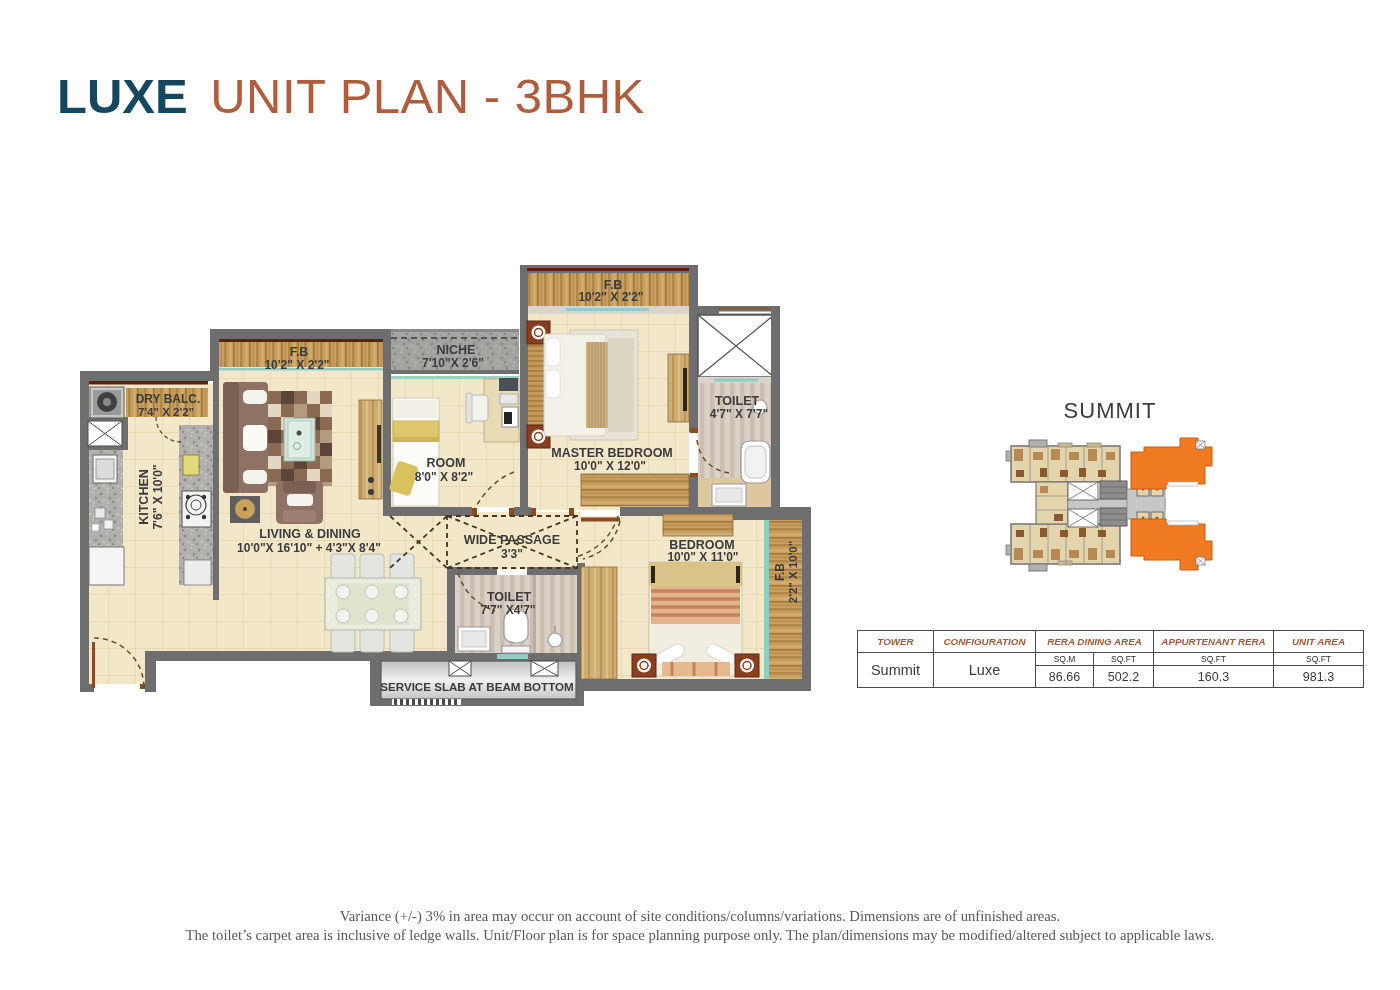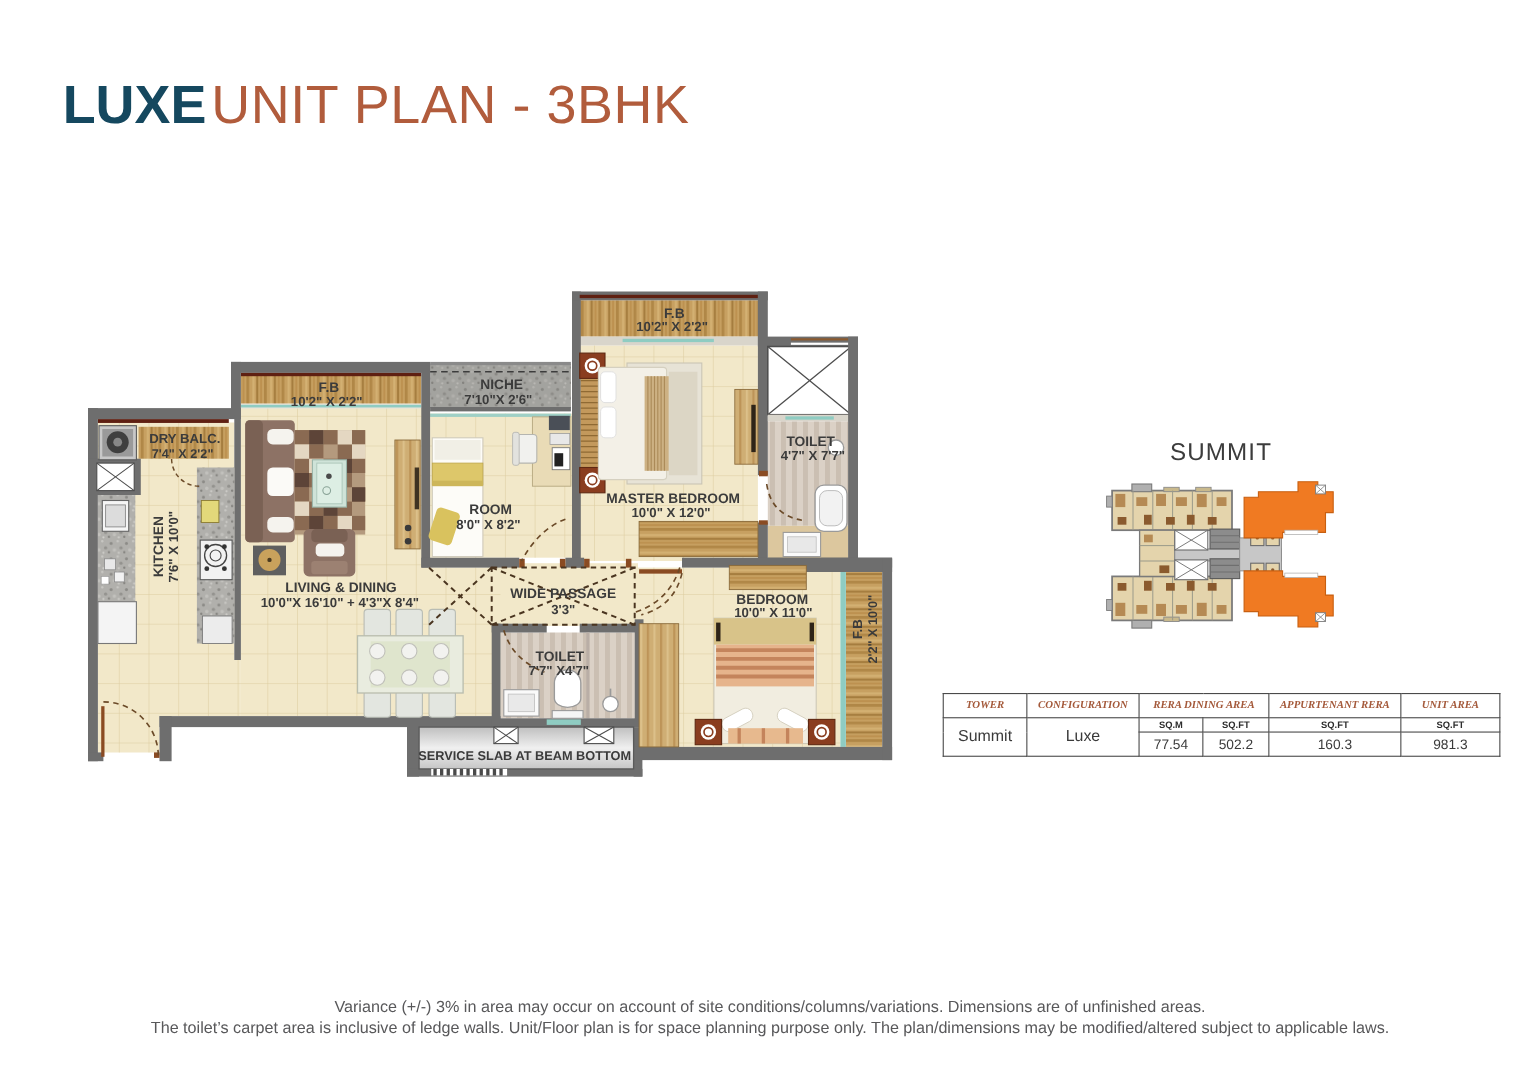--- a/index.html
+++ b/index.html
@@ -1,31 +1,31 @@
 <!DOCTYPE html>
 <html><head>
 <meta charset="utf-8">
 <style>
   html,body{margin:0;padding:0;width:1400px;height:990px;background:#ffffff;overflow:hidden;
     font-family:"Liberation Sans", sans-serif;}
   #page{position:relative;width:1400px;height:990px;}
   #title{position:absolute;left:57px;top:68px;white-space:nowrap;}
   #title .luxe{color:#15485f;font-weight:bold;font-size:49px;}
-  #title .rest{color:#b15c3c;font-size:49px;letter-spacing:0.5px;font-weight:normal;}
+  #title .rest{color:#b15c3c;font-size:49px;letter-spacing:0.5px;font-weight:normal;margin-left:18px;}
   #summit-label{position:absolute;left:1010px;top:398px;width:200px;text-align:center;
     font-size:22px;color:#3c3c3c;letter-spacing:1px;}
   #areatable{position:absolute;left:857px;top:630px;border-collapse:collapse;}
   #areatable{table-layout:fixed;}
   #areatable td{border:1.3px solid #4a4a4a;text-align:center;vertical-align:middle;padding:0;overflow:hidden;white-space:nowrap;}
-  #areatable .hd{color:#a4593a;font-weight:bold;font-style:italic;font-size:9.8px;font-family:Liberation Serif, serif;}
-  #areatable .sub{font-weight:bold;font-size:8.5px;color:#2e2e2e;}
+  #areatable .hd{color:#a4593a;font-weight:bold;font-style:italic;font-size:9.8px;}
+  #areatable .sub{font-weight:normal;font-size:8.5px;color:#2e2e2e;}
   #areatable .val{font-size:12.5px;color:#3a3a3a;}
   #areatable .big{font-size:14.5px;color:#3a3a3a;}
   #disc{position:absolute;left:0;top:907px;width:1400px;text-align:center;
-    font-size:14.7px;color:#58585a;line-height:19px;}
+    font-size:14.7px;color:#58585a;line-height:19px;font-family:Liberation Serif, serif;}
   svg text{font-family:"Liberation Sans", sans-serif;}
 </style>
 </head>
 <body>
 <div id="page">
 
   <div id="title"><span class="luxe">LUXE</span> <span class="rest">UNIT PLAN - 3BHK</span></div>
 
   <svg id="plan" width="1400" height="990" viewBox="0 0 1400 990" style="position:absolute;left:0;top:0">
     <defs>
@@ -679,21 +679,21 @@
     </tr>
     <tr>
       <td class="big" rowspan="2">Summit</td>
       <td class="big" rowspan="2">Luxe</td>
       <td class="sub" style="width:57px;height:12px">SQ.M</td>
       <td class="sub" style="width:59px">SQ.FT</td>
       <td class="sub">SQ.FT</td>
       <td class="sub">SQ.FT</td>
     </tr>
     <tr>
-      <td class="val" style="height:21px">77.54</td>
+      <td class="val" style="height:21px">86.66</td>
       <td class="val">502.2</td>
       <td class="val">160.3</td>
       <td class="val">981.3</td>
     </tr>
   </tbody>
     </table>
 
   <div id="disc">Variance (+/-) 3% in area may occur on account of site conditions/columns/variations. Dimensions are of unfinished areas.<br>The toilet’s carpet area is inclusive of ledge walls. Unit/Floor plan is for space planning purpose only. The plan/dimensions may be modified/altered subject to applicable laws.</div>
 </div>
 

